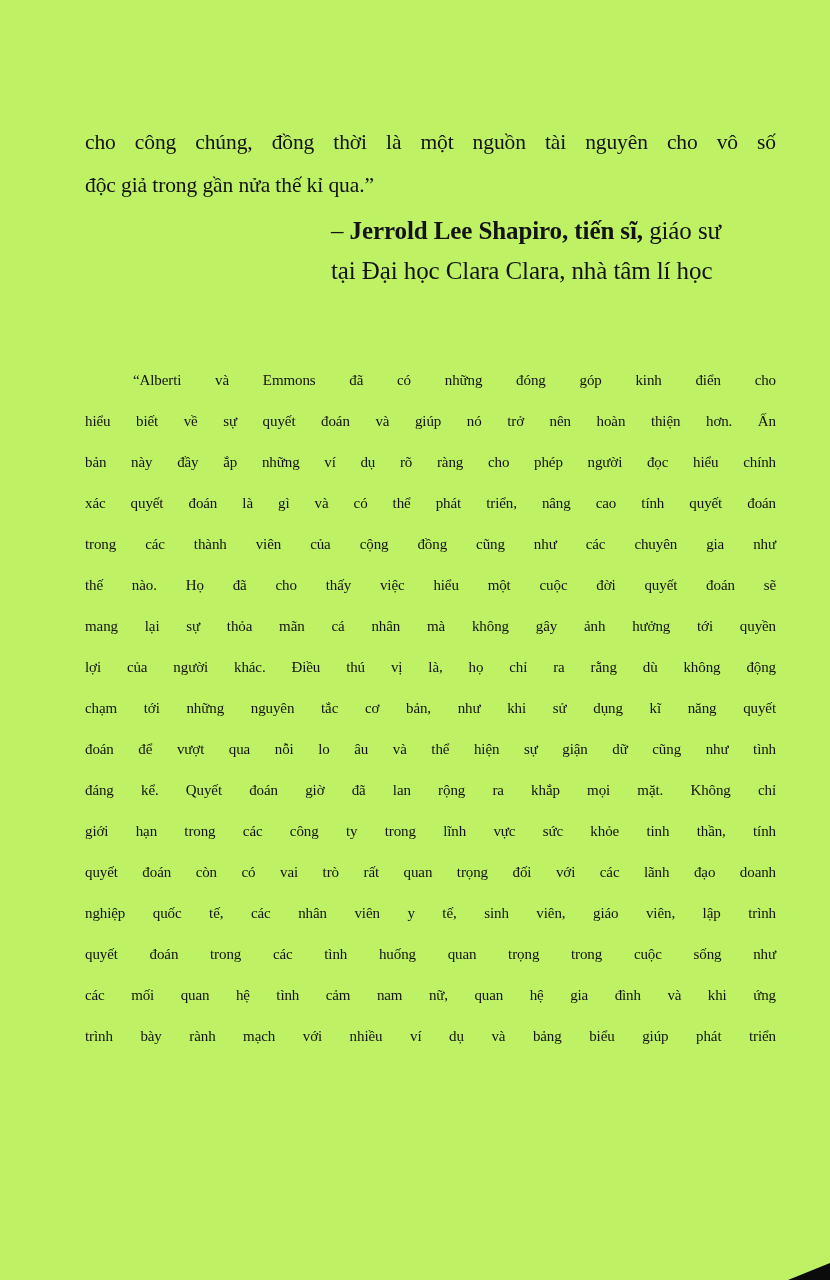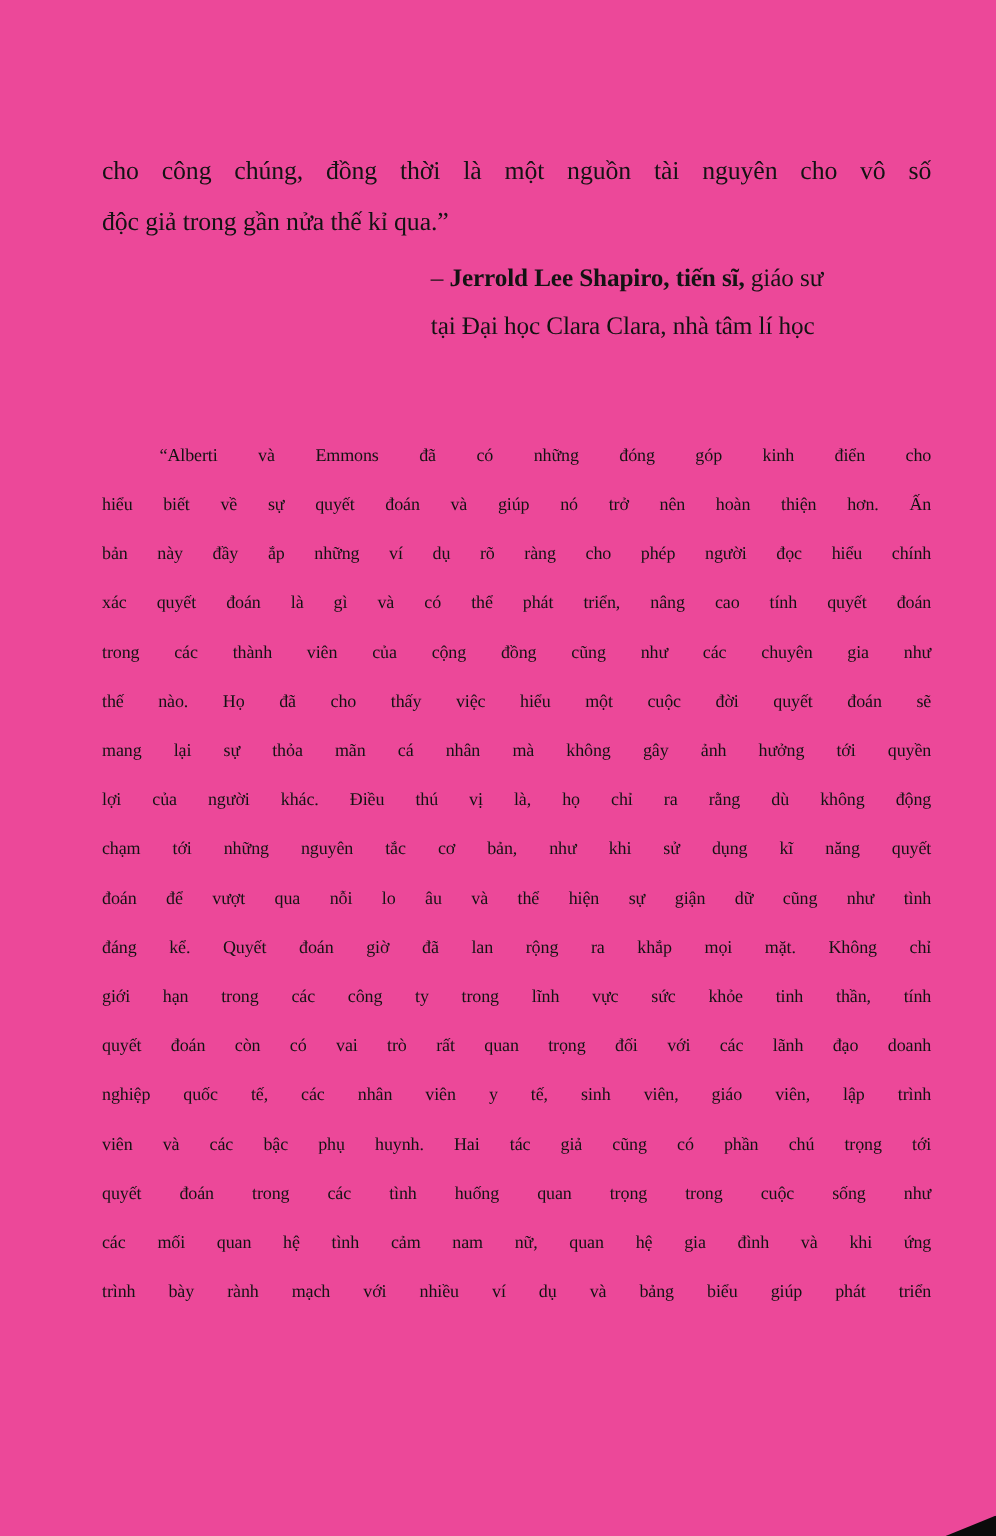--- a/index.html
+++ b/index.html
@@ -4,21 +4,21 @@
 <style>
   html, body {
     margin: 0;
     padding: 0;
     background: #ffffff;
   }
   .sheet {
     position: relative;
     width: 830px;
     height: 1280px;
-    background: #ec4899;
+    background: #bef264;
     color: #131313;
     font-family: "Liberation Serif", "DejaVu Serif", serif;
     overflow: hidden;
   }
   .textcol {
     position: absolute;
     left: 85px;
     right: 54px;
   }
   .quote-block {
@@ -30,24 +30,23 @@
   .line { white-space: normal; }
   .line.fill {
     text-align: justify;
     text-align-last: justify;
   }
   .attribution {
     position: absolute;
     left: 331px;
     right: 52px;
     top: 211px;
-    font-size: 21px;
+    font-size: 25px;
     line-height: 40px;
     letter-spacing: -0.1px;
-    margin-left: 28px;
   }
   .attribution .b { font-weight: bold; }
   .body-block {
     top: 360px;
     font-size: 15px;
     line-height: 41px;
     letter-spacing: -0.1px;
   }
   .body-block .indent { text-indent: 48px; }
   .corner-mark {
@@ -83,21 +82,20 @@
     <div class="line fill">trong các thành viên của cộng đồng cũng như các chuyên gia như</div>
     <div class="line fill">thế nào. Họ đã cho thấy việc hiểu một cuộc đời quyết đoán sẽ</div>
     <div class="line fill">mang lại sự thỏa mãn cá nhân mà không gây ảnh hưởng tới quyền</div>
     <div class="line fill">lợi của người khác. Điều thú vị là, họ chỉ ra rằng dù không động</div>
     <div class="line fill">chạm tới những nguyên tắc cơ bản, như khi sử dụng kĩ năng quyết</div>
     <div class="line fill">đoán để vượt qua nỗi lo âu và thể hiện sự giận dữ cũng như tình</div>
     <div class="line fill">đáng kể. Quyết đoán giờ đã lan rộng ra khắp mọi mặt. Không chỉ</div>
     <div class="line fill">giới hạn trong các công ty trong lĩnh vực sức khỏe tinh thần, tính</div>
     <div class="line fill">quyết đoán còn có vai trò rất quan trọng đối với các lãnh đạo doanh</div>
     <div class="line fill">nghiệp quốc tế, các nhân viên y tế, sinh viên, giáo viên, lập trình</div>
-    <div class="line fill">viên và các bậc phụ huynh. Hai tác giả cũng có phần chú trọng tới</div>
     <div class="line fill">quyết đoán trong các tình huống quan trọng trong cuộc sống như</div>
     <div class="line fill">các mối quan hệ tình cảm nam nữ, quan hệ gia đình và khi ứng</div>
     <div class="line fill">trình bày rành mạch với nhiều ví dụ và bảng biểu giúp phát triển</div>
   </div>
 
   <div class="corner-mark"></div>
 
 </div>
 
 </body></html>

